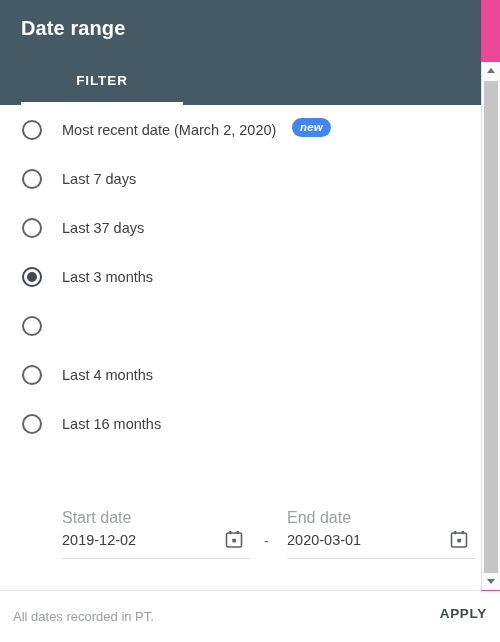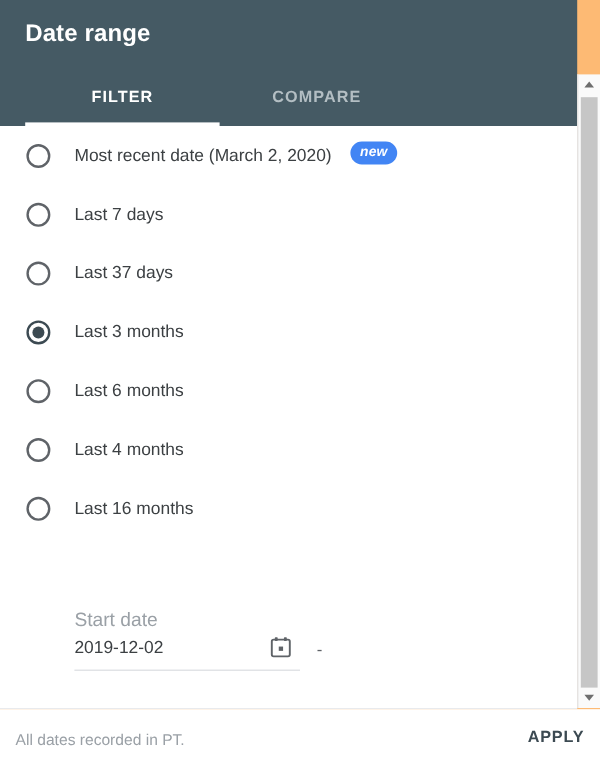--- a/index.html
+++ b/index.html
@@ -8,21 +8,21 @@
     background: #ffffff;
   }
   body {
     font-family: "Liberation Sans", sans-serif;
     -webkit-font-smoothing: antialiased;
   }
   .dialog {
     position: relative;
     width: 500px;
     height: 642px;
-    background: #fdba74;
+    background: #ec4899;
     overflow: hidden;
     box-sizing: border-box;
   }
 
   
   .header {
     position: absolute;
     left: 0;
     top: 0;
     width: 481px;
@@ -298,23 +298,20 @@
 
 <div class="dialog">
 
   <div class="header">
     <div class="header-title">Date range</div>
 
     <div class="tabs">
       <div class="tab tab-filter active">
         <span>FILTER</span>
       </div>
-      <div class="tab tab-compare">
-        <span>COMPARE</span>
-      </div>
     </div>
   </div>
 
   <div class="content">
 
     <div class="option-row" style="top:0px;">
       <span class="radio"></span>
       <span class="option-label">Most recent date (March 2, 2020)</span>
       <span class="badge-new">new</span>
     </div>
@@ -329,21 +326,20 @@
       <span class="option-label">Last 37 days</span>
     </div>
 
     <div class="option-row" style="top:147px;">
       <span class="radio checked"></span>
       <span class="option-label">Last 3 months</span>
     </div>
 
     <div class="option-row" style="top:196px;">
       <span class="radio"></span>
-      <span class="option-label">Last 6 months</span>
     </div>
 
     <div class="option-row" style="top:245px;">
       <span class="radio"></span>
       <span class="option-label">Last 4 months</span>
     </div>
 
     <div class="option-row" style="top:294px;">
       <span class="radio"></span>
       <span class="option-label">Last 16 months</span>
@@ -361,20 +357,33 @@
             <rect x="2.5" y="4" width="15" height="14" rx="1.5" ry="1.5" fill="none" stroke="#5F6368" stroke-width="1.6"></rect>
             <rect x="5" y="2" width="2.4" height="3.2" rx="0.6" fill="#5F6368"></rect>
             <rect x="12.6" y="2" width="2.4" height="3.2" rx="0.6" fill="#5F6368"></rect>
             <rect x="8.3" y="9.8" width="3.6" height="3.6" fill="#5F6368"></rect>
           </svg>
         </div>
       </div>
 
       <div class="dash">-</div>
 
+      <div class="date-field end">
+        <div class="date-caption">End date</div>
+        <input class="date-value" type="text" value="2020-03-01" style="">
+        <div class="date-underline"></div>
+        <div class="cal-btn">
+          <svg width="20" height="20" viewBox="0 0 20 20">
+            <rect x="2.5" y="4" width="15" height="14" rx="1.5" ry="1.5" fill="none" stroke="#5F6368" stroke-width="1.6"></rect>
+            <rect x="5" y="2" width="2.4" height="3.2" rx="0.6" fill="#5F6368"></rect>
+            <rect x="12.6" y="2" width="2.4" height="3.2" rx="0.6" fill="#5F6368"></rect>
+            <rect x="8.3" y="9.8" width="3.6" height="3.6" fill="#5F6368"></rect>
+          </svg>
+        </div>
+      </div>
 
     </div>
   </div>
 
   <div class="scrollbar">
     <div class="sb-arrow up">
       <i></i>
     </div>
     <div class="sb-thumb"></div>
     <div class="sb-arrow down">

